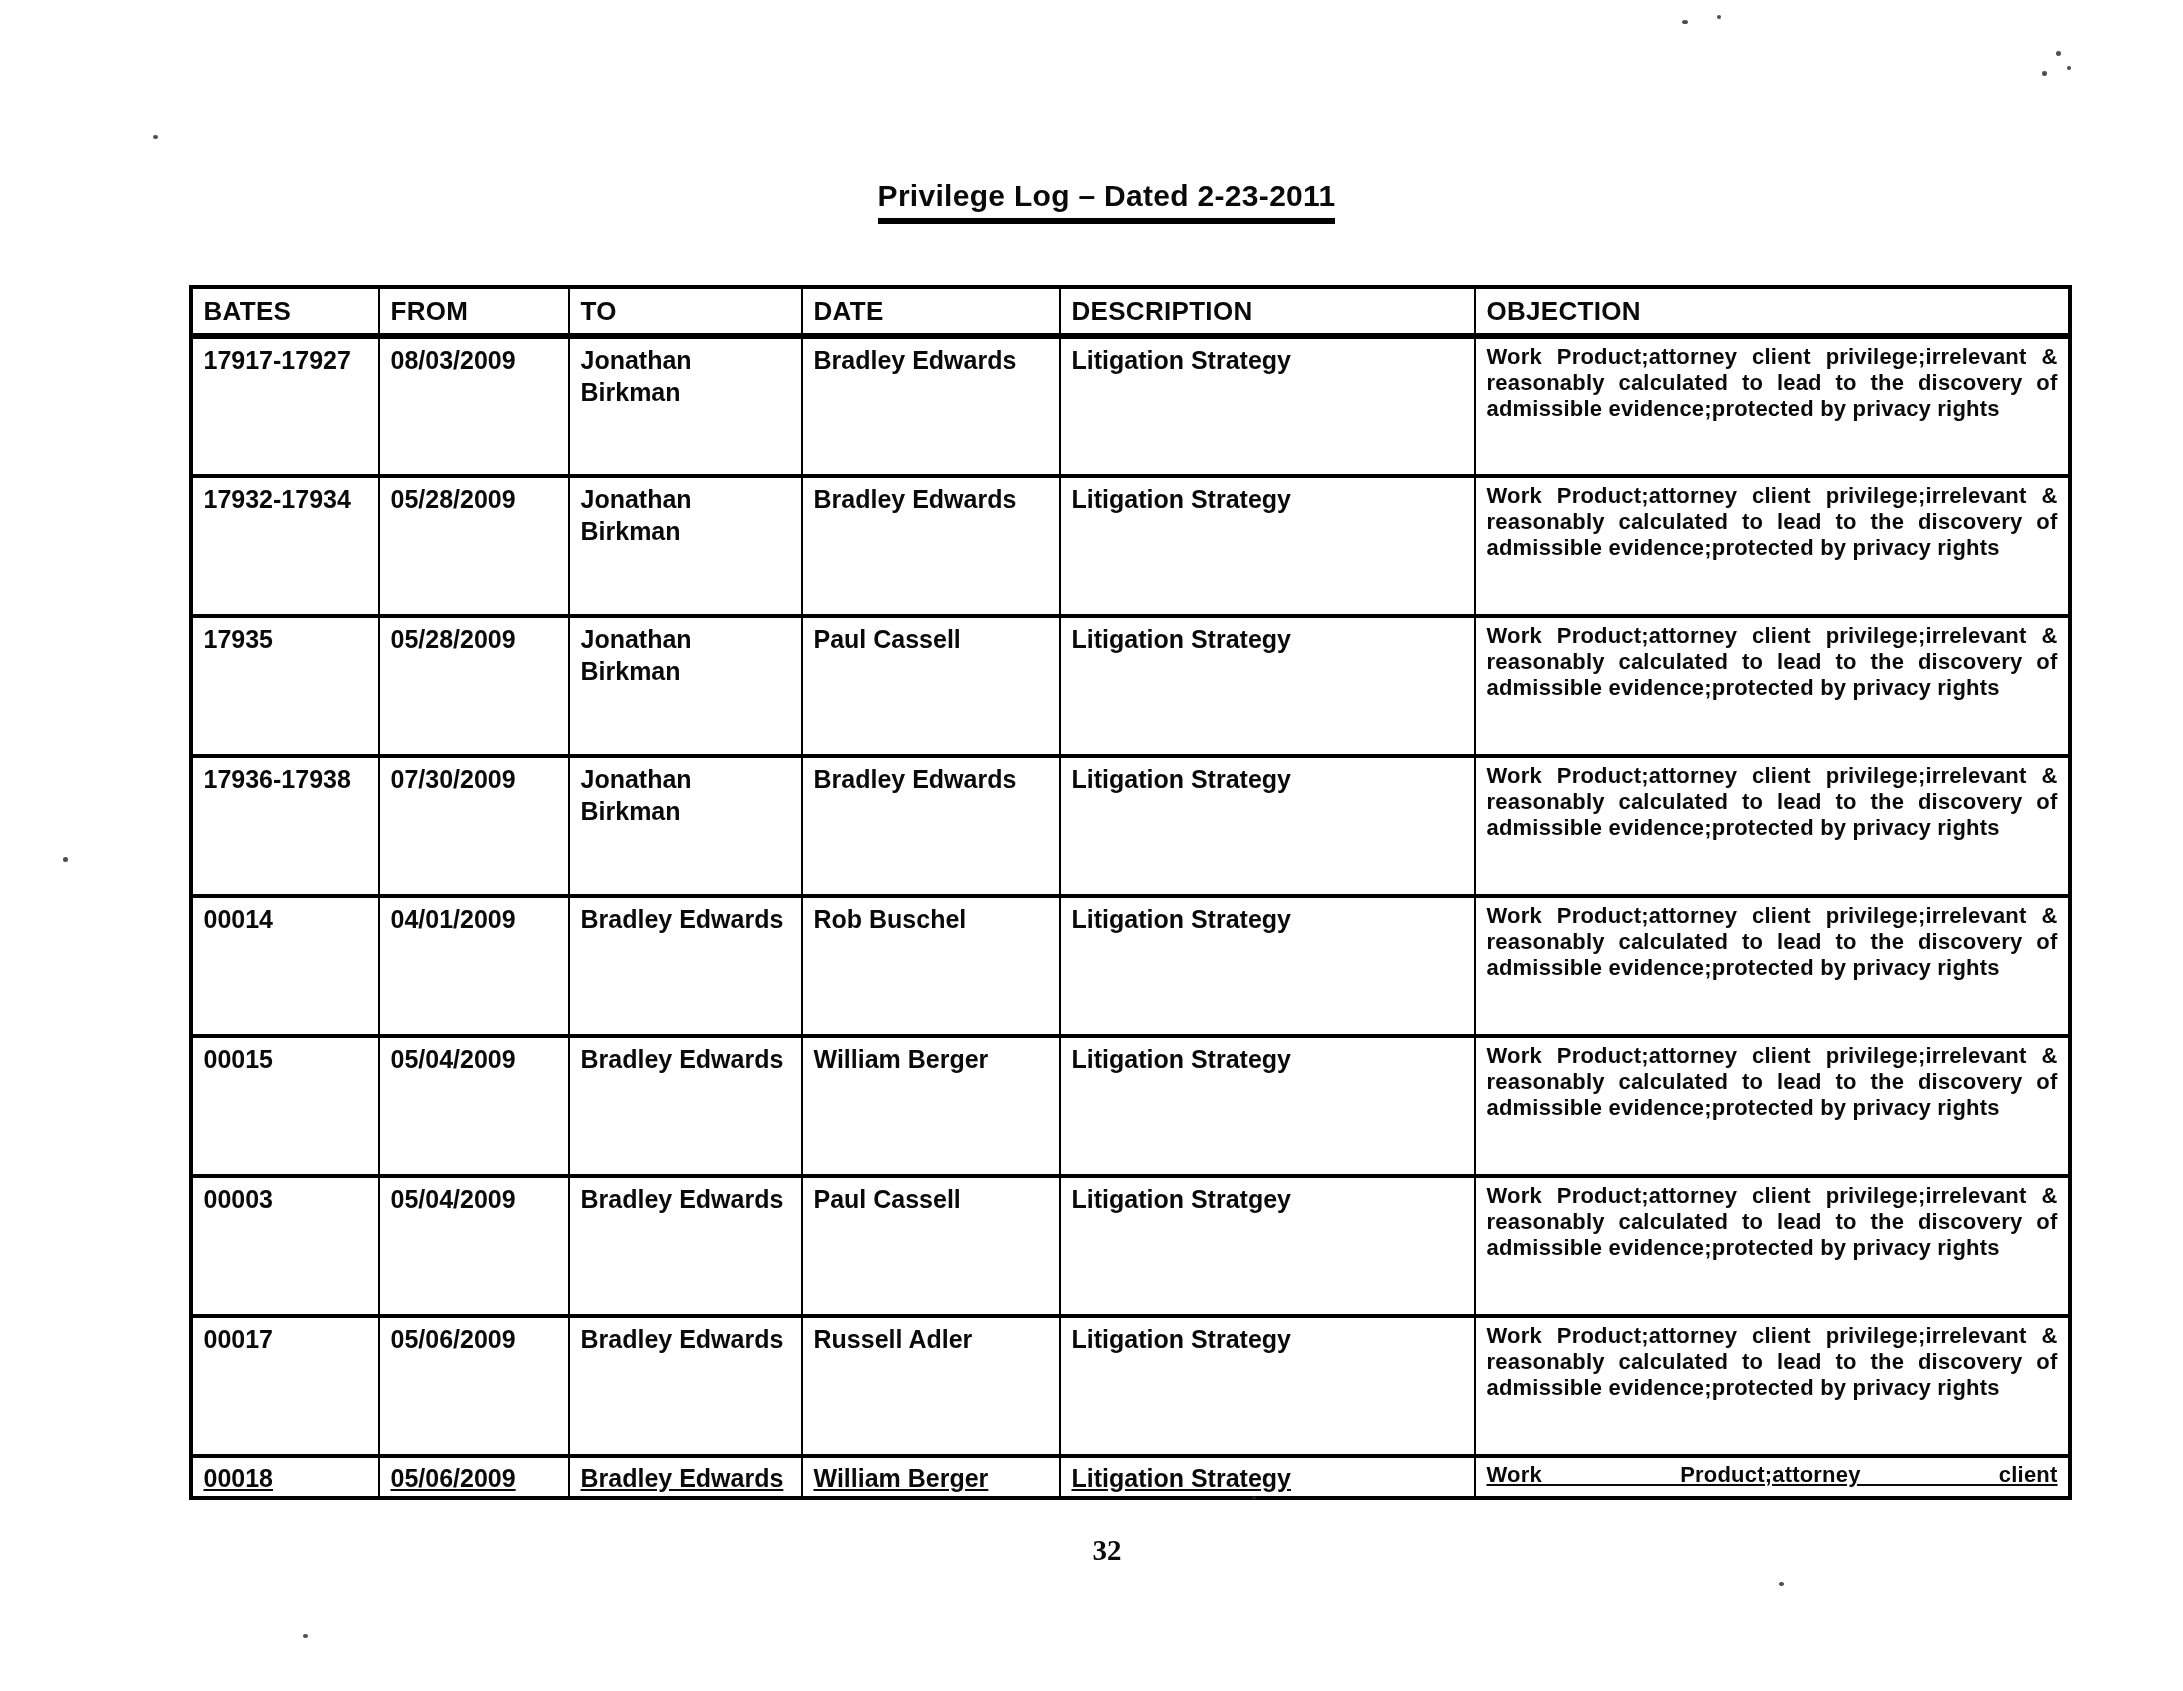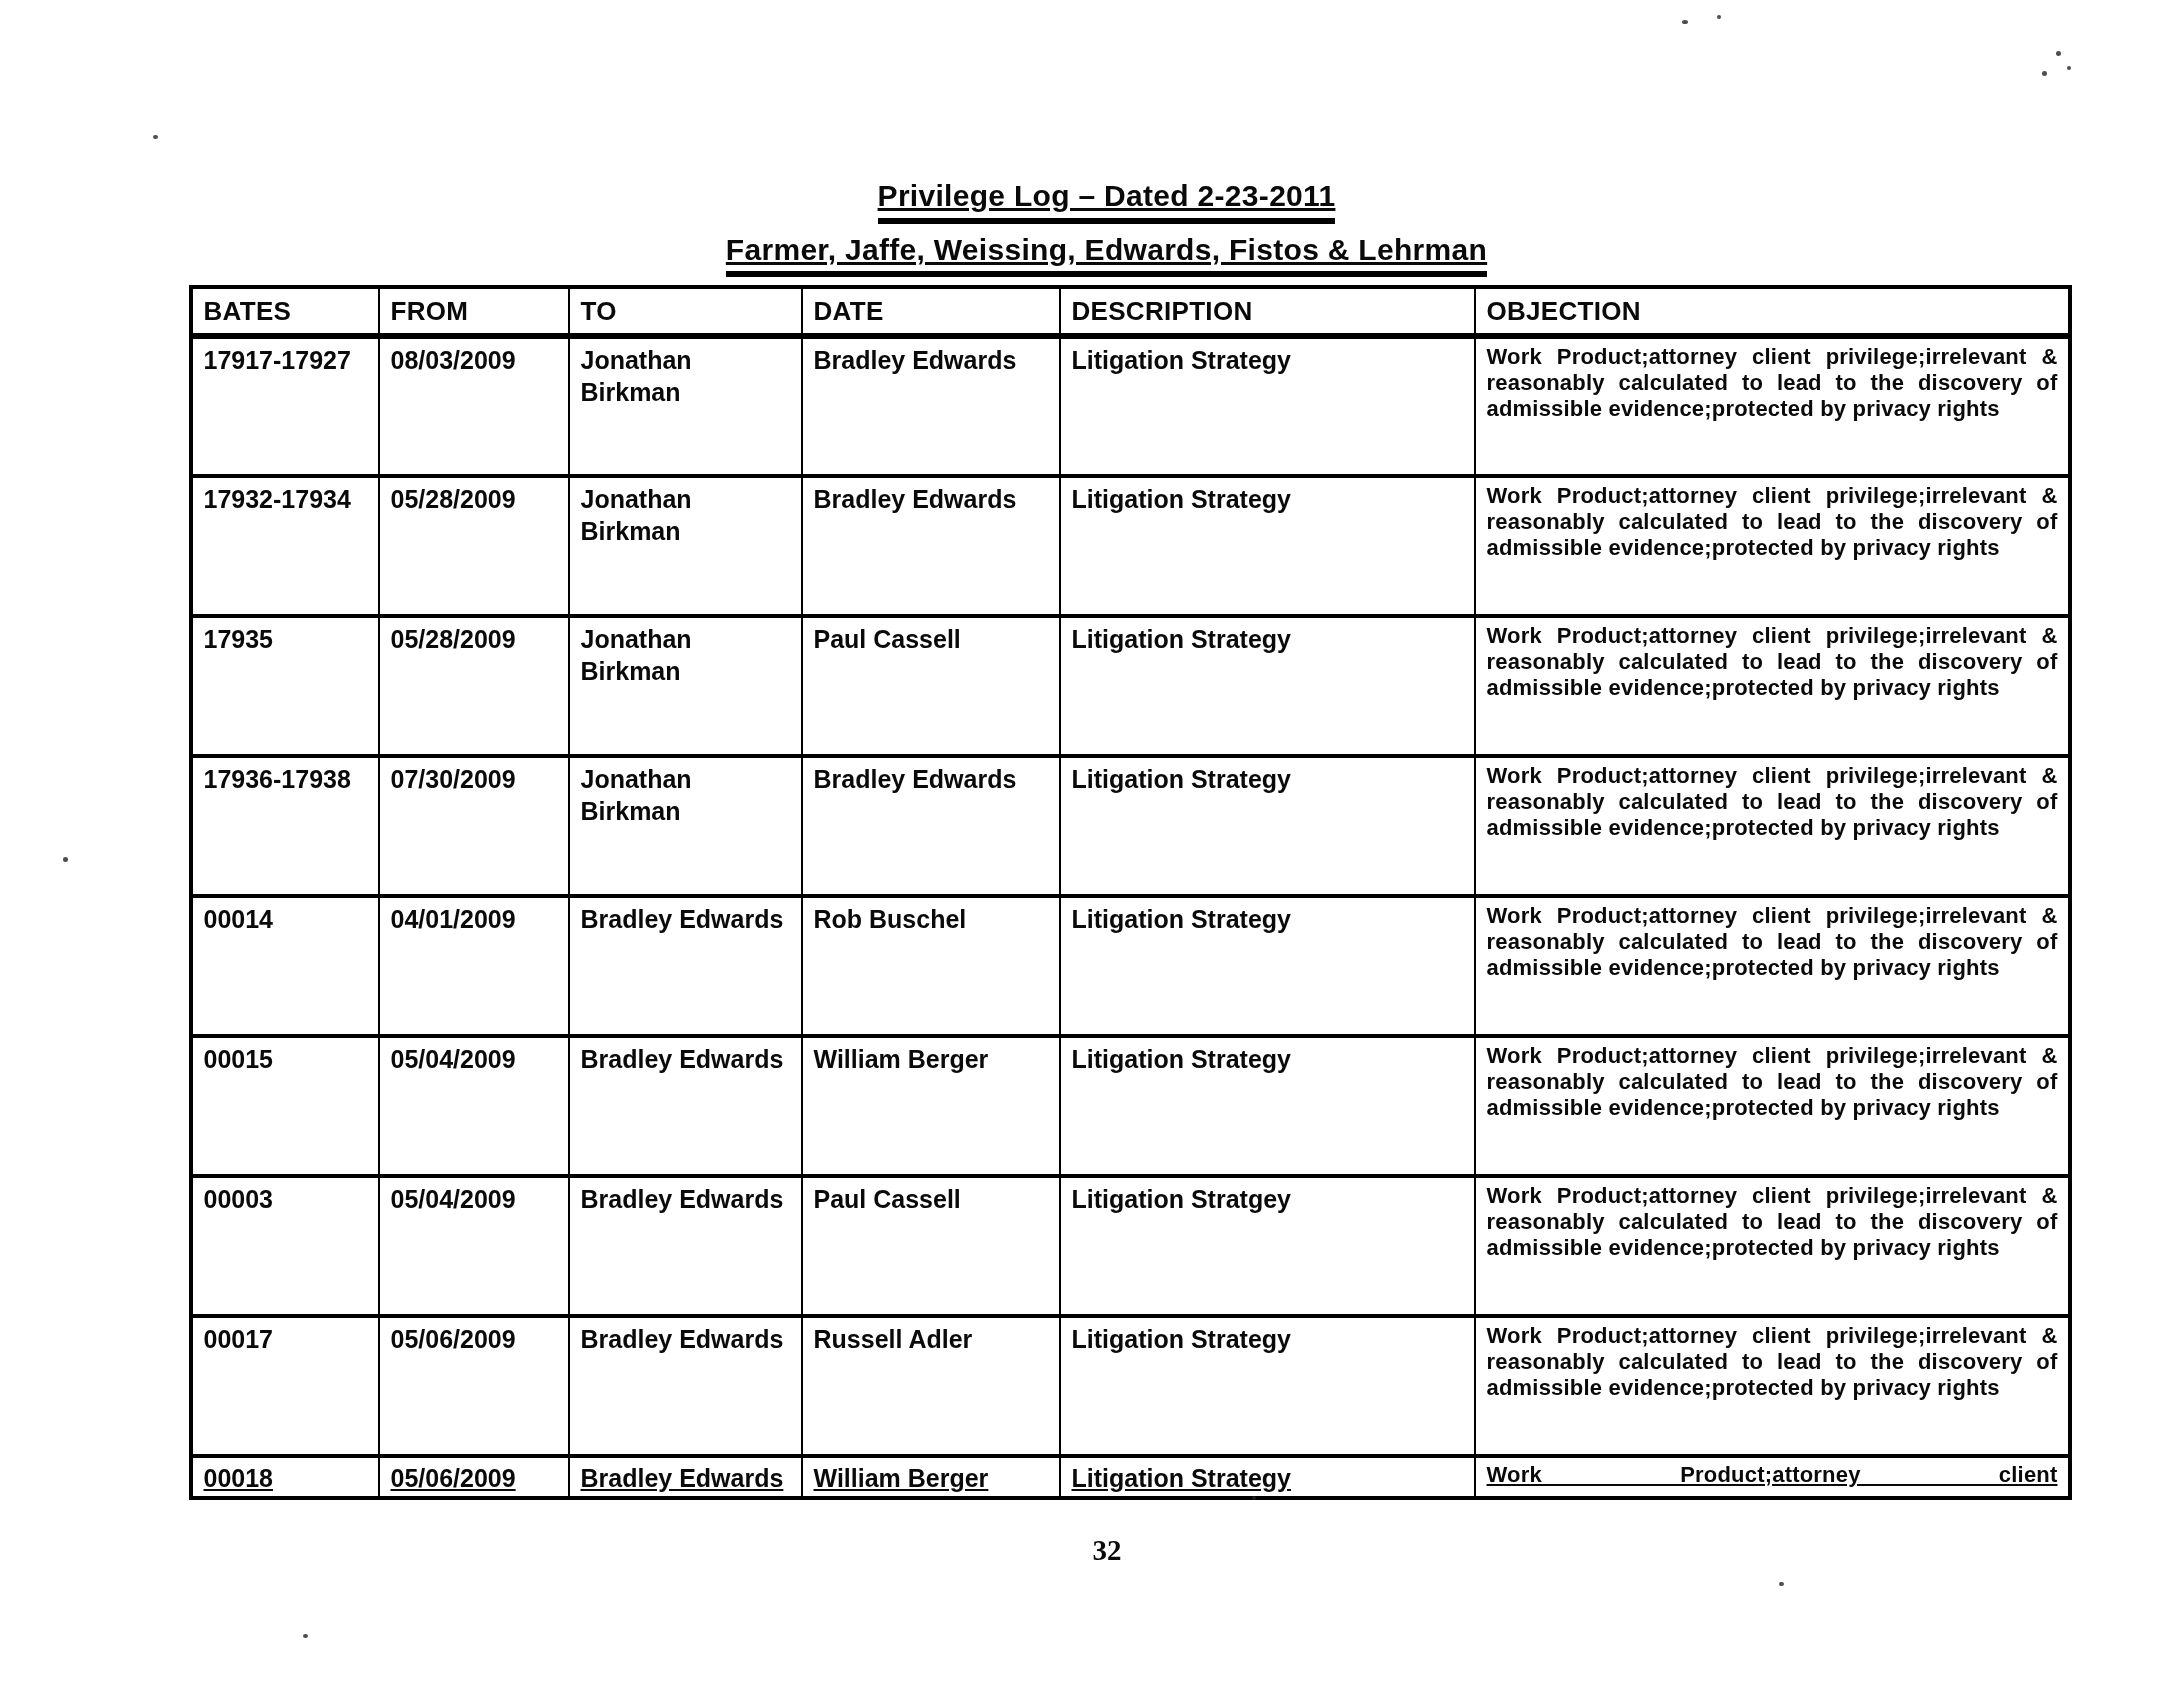--- a/index.html
+++ b/index.html
@@ -24,21 +24,20 @@
   .title-line {
     display: block;
     margin-bottom: 9.2px;
   }
   .title-line > span {
     display: inline-block;
     font-size: 30px;
     letter-spacing: 0.3px;
     border-bottom: 6px solid #000;
     padding-bottom: 4.6px;
-    text-decoration: underline;
   }
   
   table.log {
     position: absolute;
     left: 167px;
     top: 285px;
     width: 1879px;
     border-collapse: collapse;
     table-layout: fixed;
     font-weight: 700;
@@ -100,21 +99,20 @@
     opacity: 0.8;
   }
 </style>
 </head>
 <body>
 
 <div class="page">
 
   <div class="titles">
     <span class="title-line"><span>Privilege Log – Dated 2-23-2011</span></span>
-    <span class="title-line"><span>Farmer, Jaffe, Weissing, Edwards, Fistos &amp; Lehrman</span></span>
   </div>
 
   <table class="log">
     <colgroup>
       <col style="width:188px">
       <col style="width:190px">
       <col style="width:233px">
       <col style="width:258px">
       <col style="width:415px">
       <col style="width:595px">

